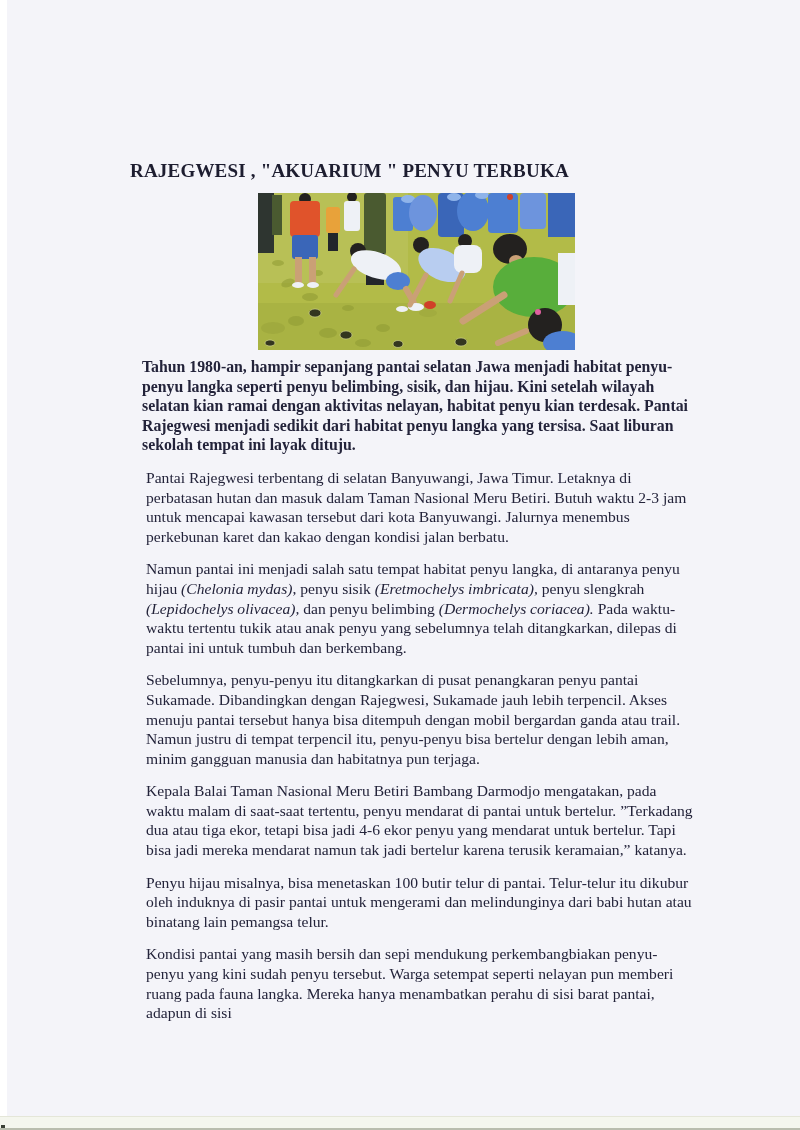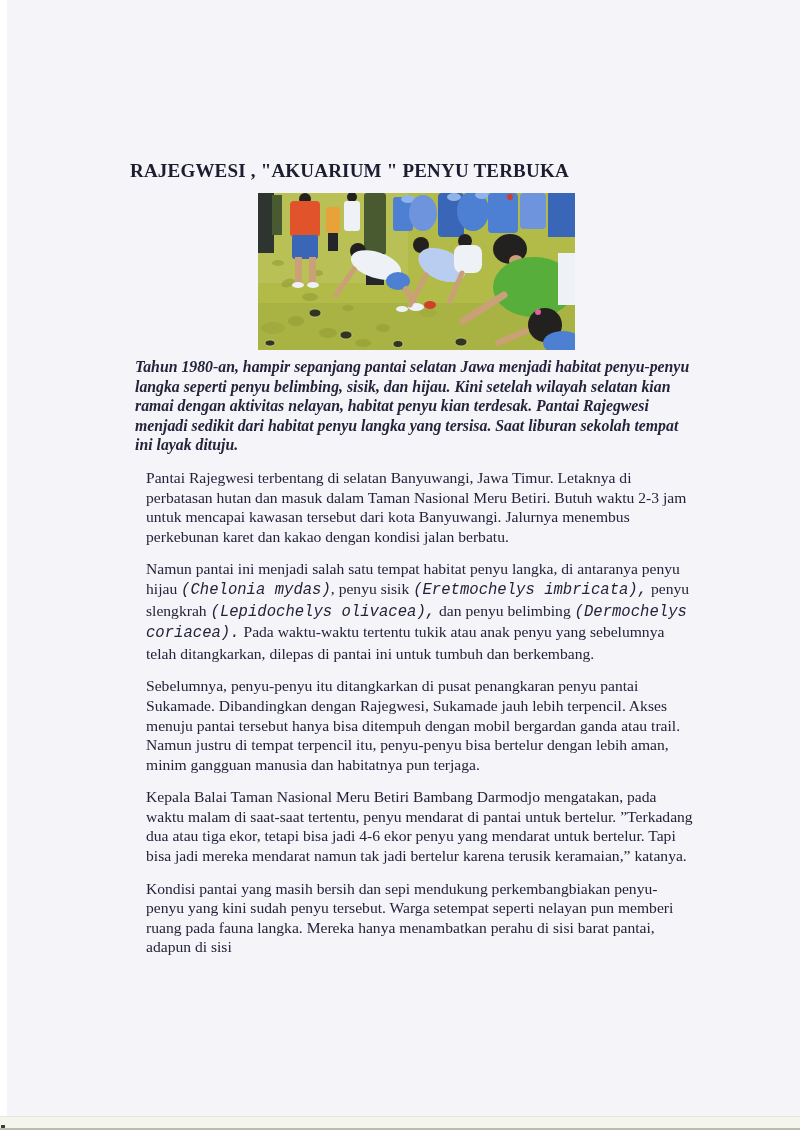--- a/index.html
+++ b/index.html
@@ -34,29 +34,29 @@
   .article-title {
     font-size:19px; font-weight:bold; margin:0 0 11px 0;
     line-height:22px; letter-spacing:0.2px; color:#1d1d30;
   }
   .photo-figure {
     margin:0 0 0 128px; padding:0;
     width:317px; height:157px;
   }
   .photo-figure svg { display:block; width:317px; height:157px; }
   .lead-paragraph {
-    font-weight:bold; font-style:italic;
+    font-weight:bold; 
     font-size:15.8px; line-height:19.6px;
-    margin:7px 0 0 5px;
+    margin:7px 0 0 12px;
   }
   .body-paragraph {
     font-size:15.6px; line-height:19.6px;
     margin:13px 0 0 16px;
   }
-  .body-paragraph em { font-style:italic; font-weight:normal;font-family:Liberation Mono, monospace; }
+  .body-paragraph em { font-style:italic; font-weight:normal; }
 </style>
 </head>
 <body>
 
 <div class="scan-left-edge"></div>
 
 <div class="content">
 
   <h1 class="article-title">RAJEGWESI , "AKUARIUM " PENYU TERBUKA</h1>
 
@@ -148,20 +148,21 @@
     </svg>
   </figure>
 
   <p class="lead-paragraph">Tahun 1980-an, hampir sepanjang pantai selatan Jawa menjadi habitat penyu-penyu langka seperti penyu belimbing, sisik, dan hijau. Kini setelah wilayah selatan kian ramai dengan aktivitas nelayan, habitat penyu kian terdesak. Pantai Rajegwesi menjadi sedikit dari habitat penyu langka yang tersisa. Saat liburan sekolah tempat ini layak dituju.</p>
 
   <div>
       <p class="body-paragraph"><span>Pantai Rajegwesi terbentang di selatan Banyuwangi, Jawa Timur. Letaknya di perbatasan hutan dan masuk dalam Taman Nasional Meru Betiri. Butuh waktu 2-3 jam untuk mencapai kawasan tersebut dari kota Banyuwangi. Jalurnya menembus perkebunan karet dan kakao dengan kondisi jalan berbatu.</span></p>
       <p class="body-paragraph"><span>Namun pantai ini menjadi salah satu tempat habitat penyu langka, di antaranya penyu hijau </span><em>(Chelonia mydas)</em><span>, penyu sisik </span><em>(Eretmochelys imbricata),</em><span> penyu slengkrah </span><em>(Lepidochelys olivacea),</em><span> dan penyu belimbing </span><em>(Dermochelys coriacea).</em><span> Pada waktu-waktu tertentu tukik atau anak penyu yang sebelumnya telah ditangkarkan, dilepas di pantai ini untuk tumbuh dan berkembang.</span></p>
       <p class="body-paragraph"><span>Sebelumnya, penyu-penyu itu ditangkarkan di pusat penangkaran penyu pantai Sukamade. Dibandingkan dengan Rajegwesi, Sukamade jauh lebih terpencil. Akses menuju pantai tersebut hanya bisa ditempuh dengan mobil bergardan ganda atau trail. Namun justru di tempat terpencil itu, penyu-penyu bisa bertelur dengan lebih aman, minim gangguan manusia dan habitatnya pun terjaga.</span></p>
       <p class="body-paragraph"><span>Kepala Balai Taman Nasional Meru Betiri Bambang Darmodjo mengatakan, pada waktu malam di saat-saat tertentu, penyu mendarat di pantai untuk bertelur. ”Terkadang dua atau tiga ekor, tetapi bisa jadi 4-6 ekor penyu yang mendarat untuk bertelur. Tapi bisa jadi mereka mendarat namun tak jadi bertelur karena terusik keramaian,” katanya.</span></p>
+      <p class="body-paragraph"><span>Penyu hijau misalnya, bisa menetaskan 100 butir telur di pantai. Telur-telur itu dikubur oleh induknya di pasir pantai untuk mengerami dan melindunginya dari babi hutan atau binatang lain pemangsa telur.</span></p>
       <p class="body-paragraph"><span>Kondisi pantai yang masih bersih dan sepi mendukung perkembangbiakan penyu-penyu yang kini sudah penyu tersebut. Warga setempat seperti nelayan pun memberi ruang pada fauna langka. Mereka hanya menambatkan perahu di sisi barat pantai, adapun di sisi</span></p>
     </div>
 
 </div>
 
 <div class="scan-bottom-strip"></div>
 <div class="scan-bottom-line"></div>
 <div class="scan-corner-mark"></div>
 
 </body></html>

